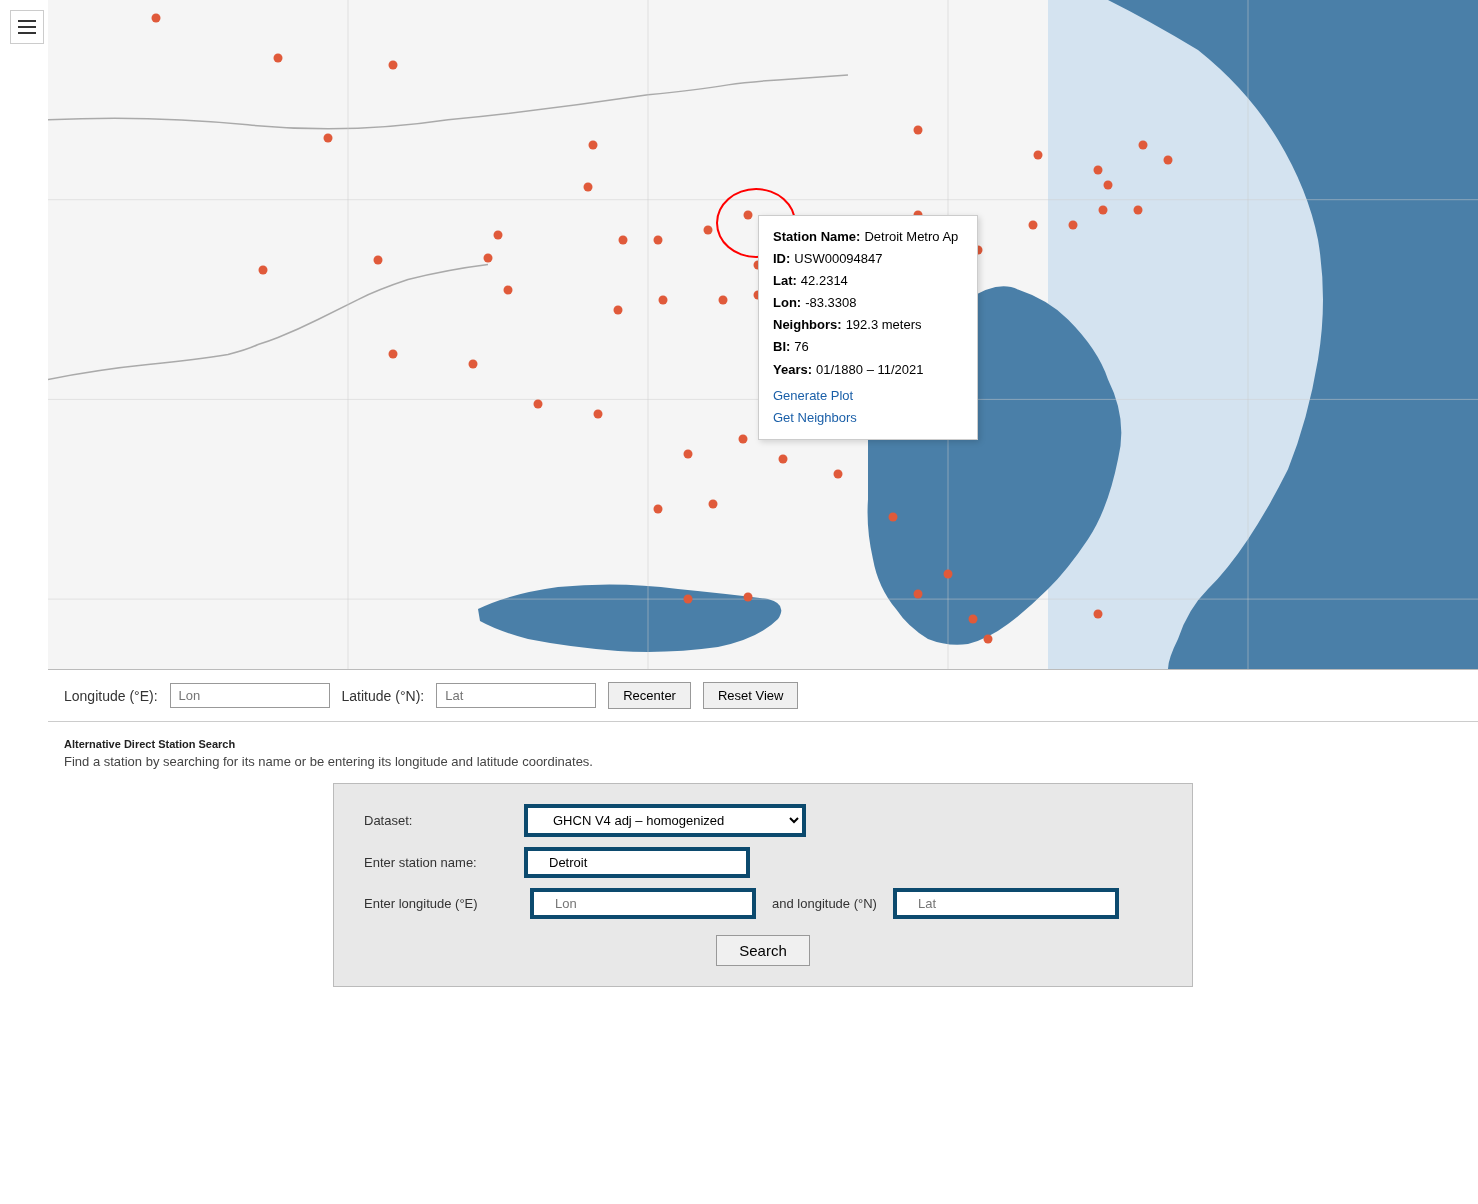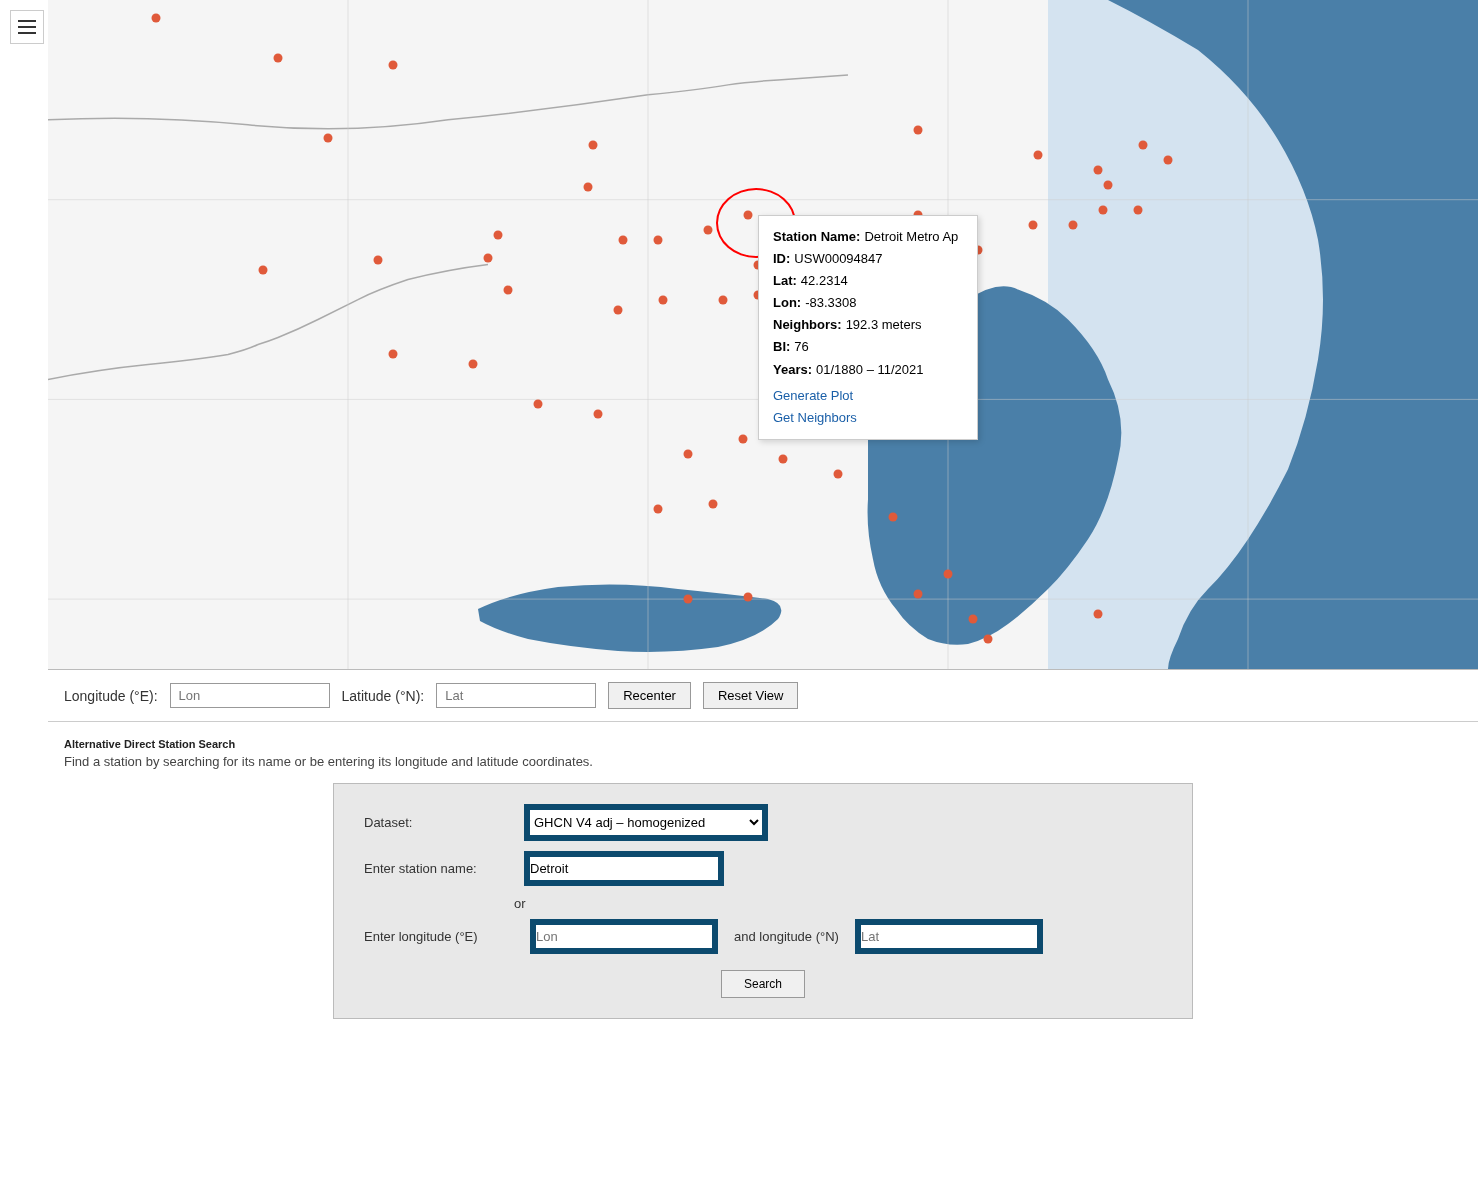--- a/index.html
+++ b/index.html
@@ -127,22 +127,22 @@
       align-items: center;
       margin-bottom: 10px;
       gap: 10px;
     }
     .form-label {
       font-size: 13px;
       color: #333;
       min-width: 150px;
     }
     .form-input {
-      border: 6px solid #0c4a6e;
-      padding: 4px 0;
+      border: 4px solid #0c4a6e;
+      padding: 4px 21px;
       font-size: 13px;
       background: #fff;
     }
     select.form-input {
       min-width: 220px;
     }
     input.form-input {
       min-width: 200px;
     }
     .form-or {
@@ -159,21 +159,21 @@
     }
     .search-btn-row {
       display: flex;
       justify-content: center;
       margin-top: 16px;
     }
     .search-btn {
       border: 1px solid #999;
       background: #f0f0f0;
       padding: 6px 22px;
-      font-size: 12px;
+      font-size: 15px;
       cursor: pointer;
     }
 
     
     .station-dot {
       position: absolute;
       width: 9px;
       height: 9px;
       background: #e05a3a;
       border-radius: 50%;
@@ -355,21 +355,20 @@
           <option>GHCN V4 unadj – non-homogenized</option>
           <option>Berkeley Earth</option>
         </select>
       </div>
 
       <div class="form-row">
         <label class="form-label">Enter station name:</label>
         <input class="form-input" type="text" style="min-width: 200px;" value="Detroit">
       </div>
 
-      <div class="form-or" style="margin-left: 150px; margin-bottom: 8px;">or</div>
 
       <div class="form-row-inline">
         <label class="form-label">Enter longitude (°E)</label>
         <input class="form-input" type="text" style="min-width: 180px;" placeholder="Lon">
         <label class="form-label" style="min-width: auto;">and longitude (°N)</label>
         <input class="form-input" type="text" style="min-width: 180px;" placeholder="Lat">
       </div>
 
       <div class="search-btn-row">
         <button class="search-btn">Search</button>

